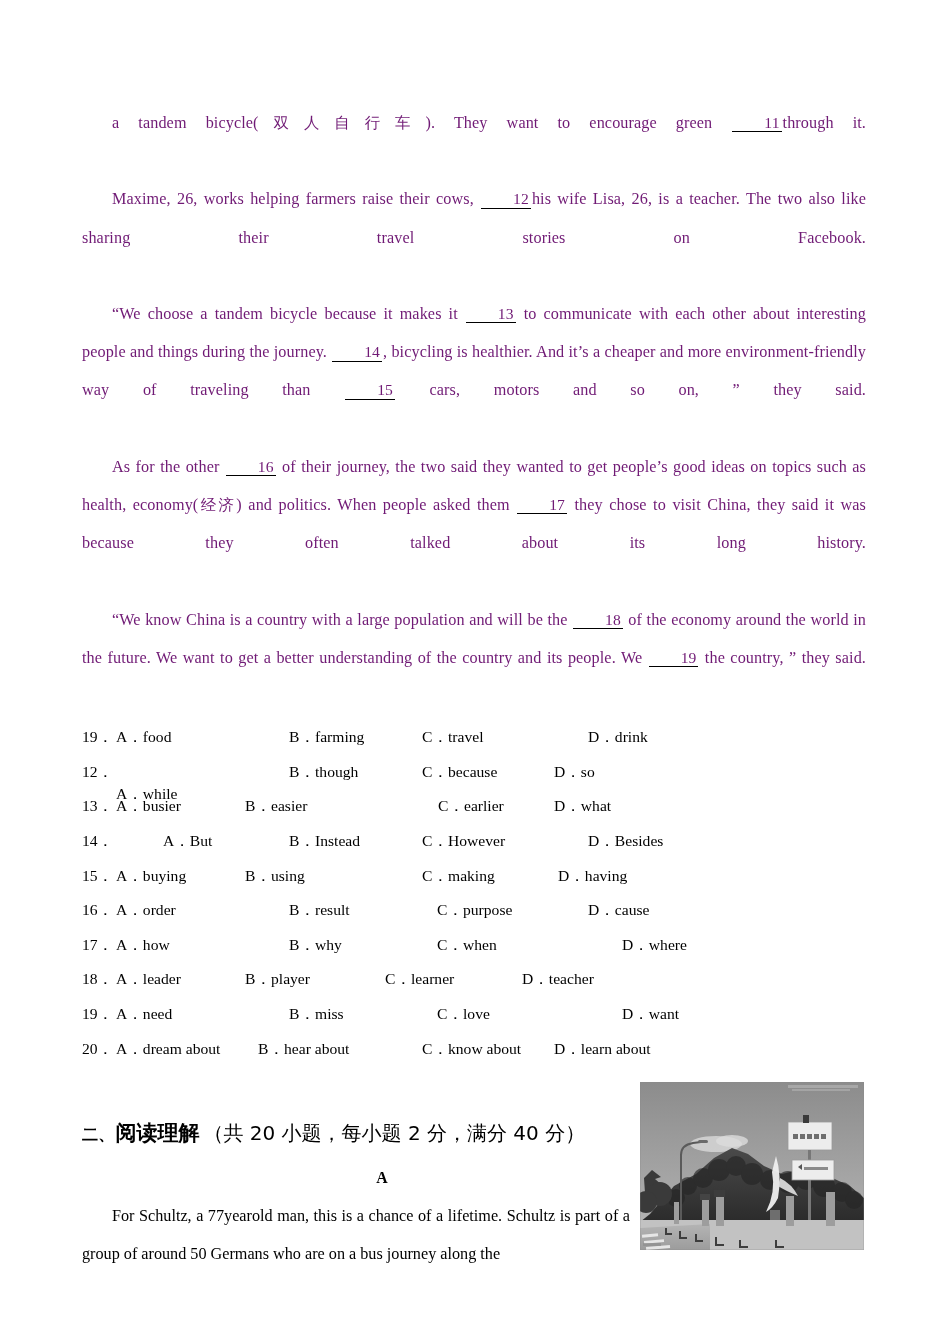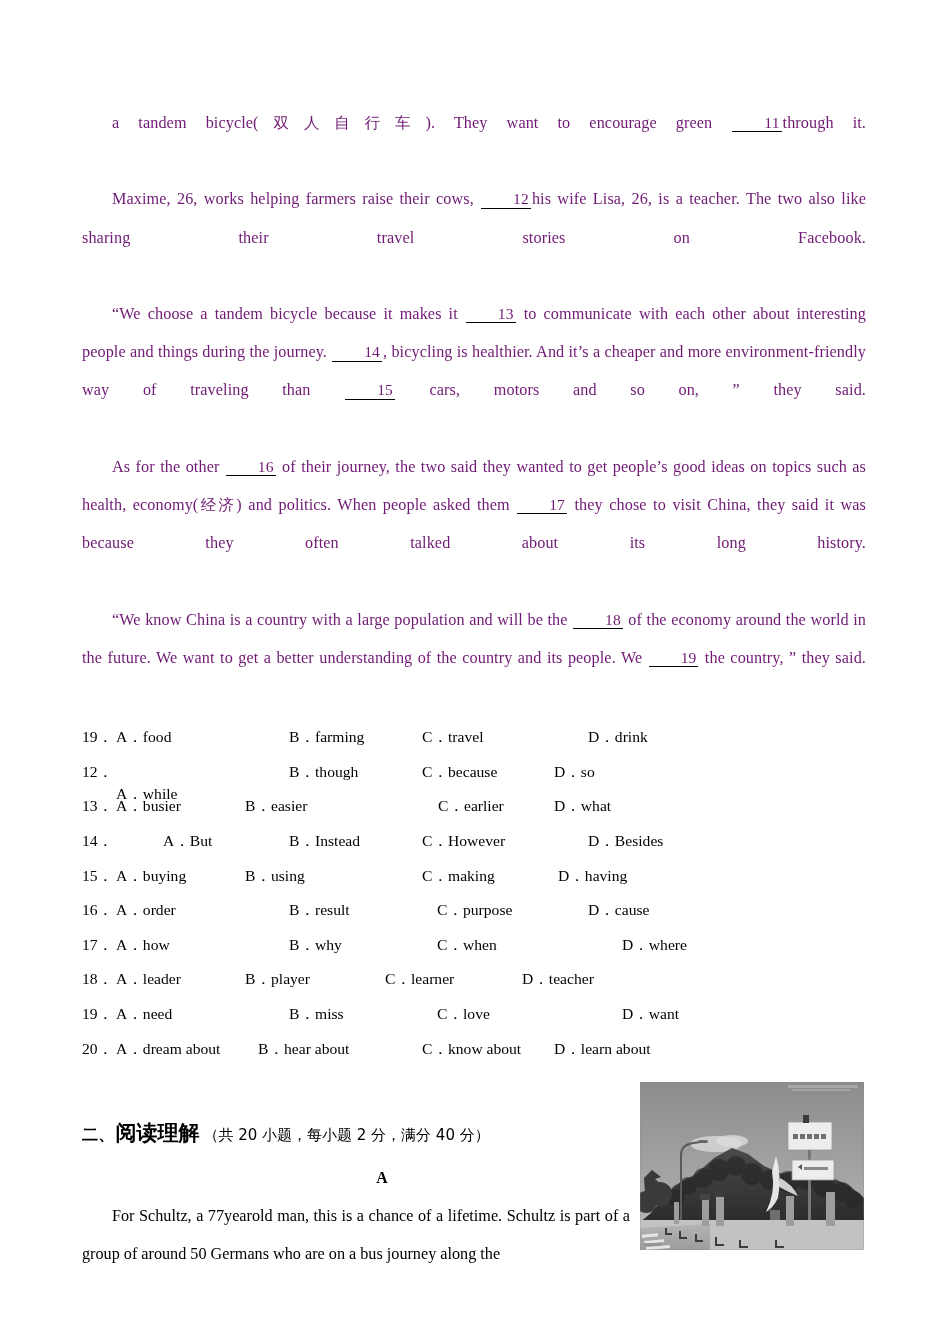--- a/index.html
+++ b/index.html
@@ -97,21 +97,21 @@
     font-size: 16.2px;
   }
   .sh-title {
     font-family: "DejaVu Sans", "Liberation Sans", sans-serif;
     font-weight: bold;
     font-size: 21px;
     margin-left: 1px;
   }
   .sh-meta {
     font-family: "DejaVu Sans", "Liberation Sans", sans-serif;
-    font-size: 15px;
+    font-size: 20px;
     margin-left: 4px;
   }
 
   .passage-letter {
     text-align: center;
     font-weight: bold;
     font-size: 15.8px;
     margin-top: 22px;
     width: 600px;
   }

